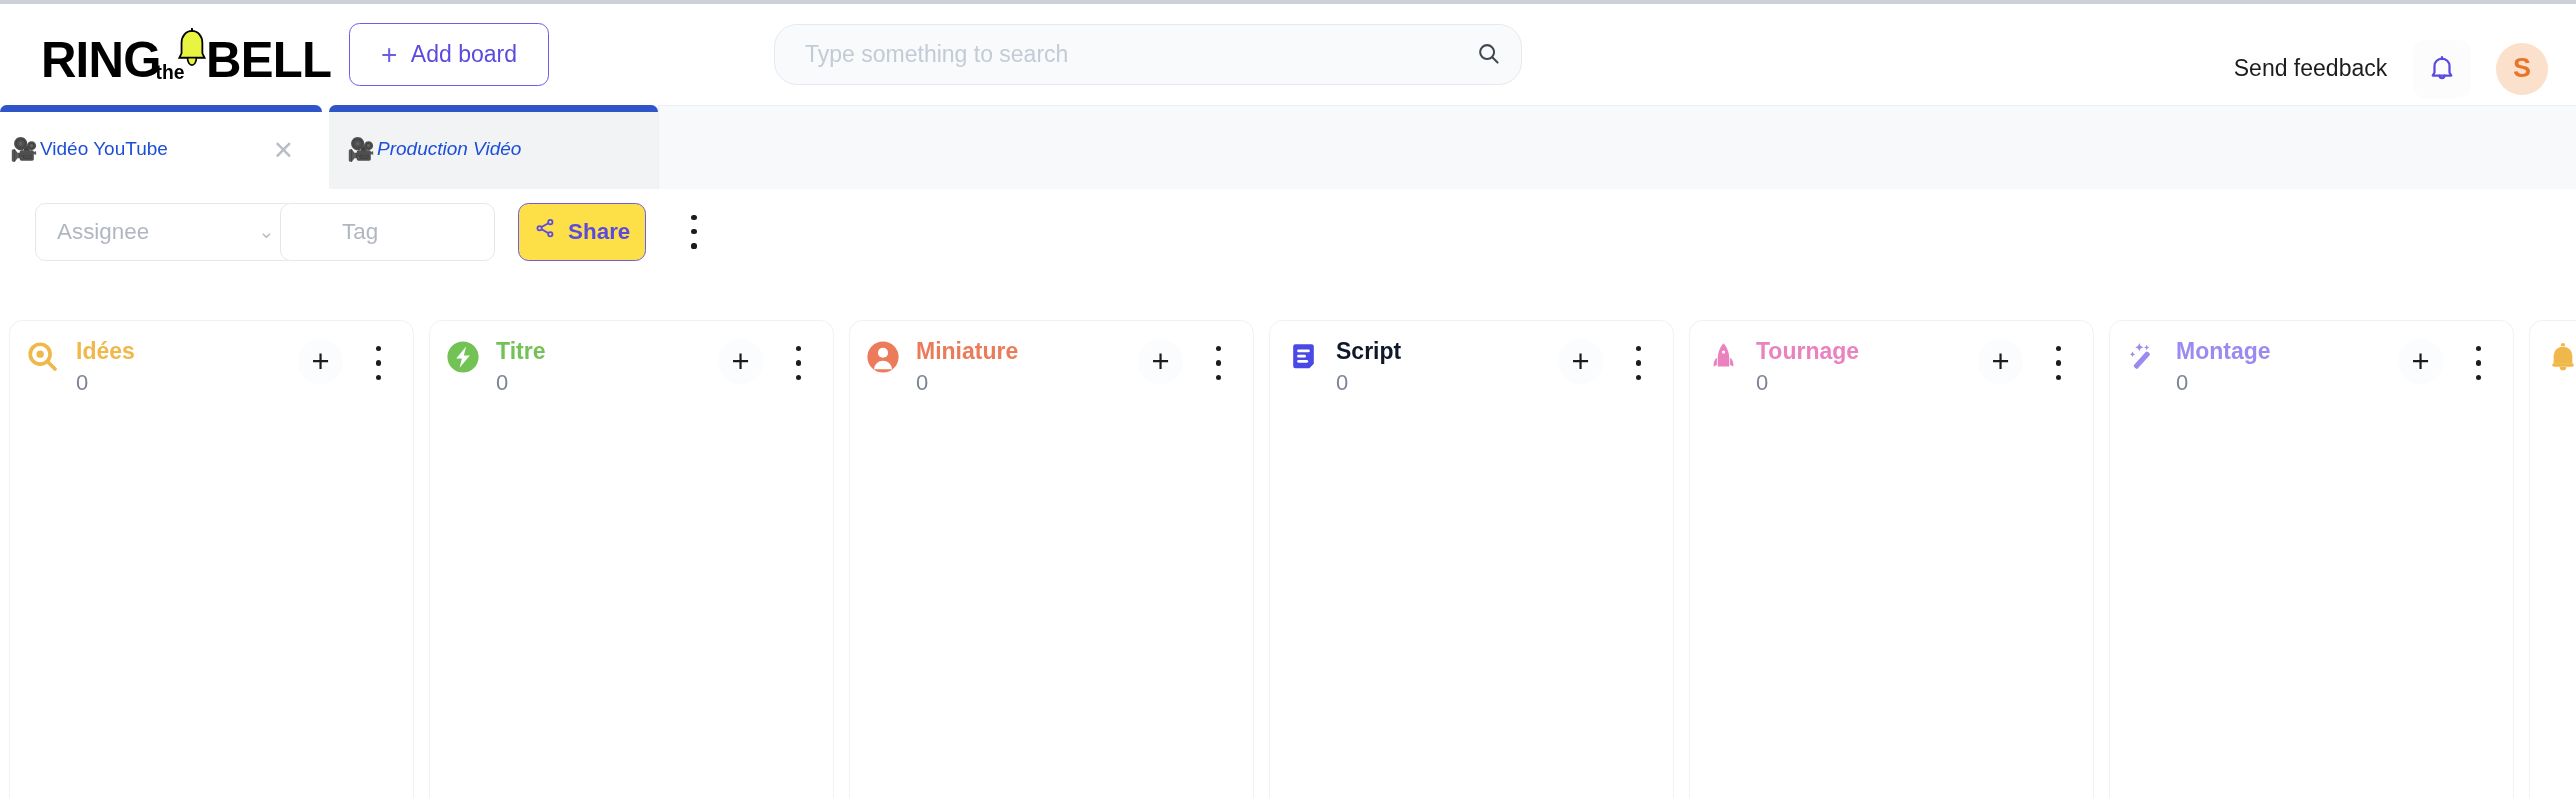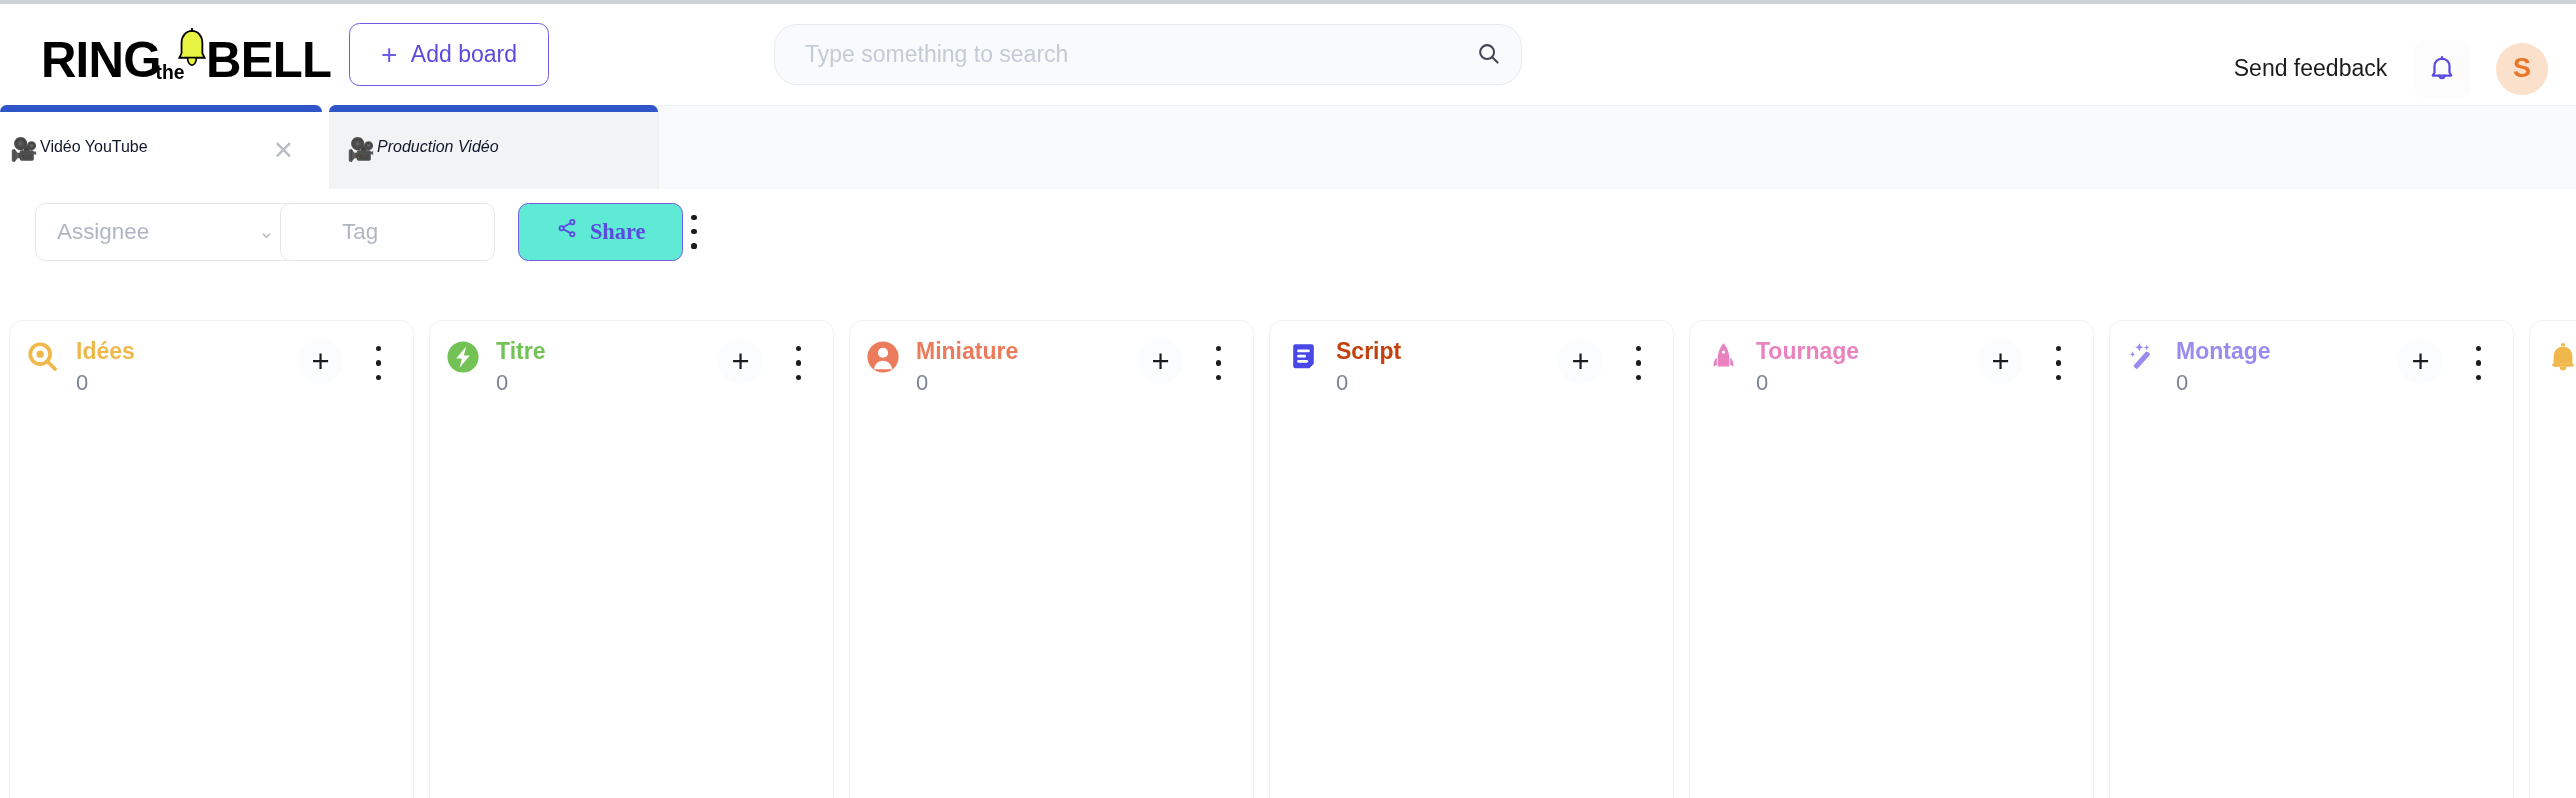--- a/index.html
+++ b/index.html
@@ -175,22 +175,22 @@
     position: absolute;
     top: 34px;
     font-size: 22.4px;
     line-height: 1;
   }
   .tab-1 .tab-emoji { left: 10.5px; }
   .tab-2 .tab-emoji { left: 18px; }
   .tab-label {
     position: absolute;
     top: 33px;
-    font-size: 16px;
-    color: #0f172a;
+    font-size: 19px;
+    color: #1d4ed8;
     white-space: nowrap;
   }
   .tab-1 .tab-label { left: 40px; }
   .tab-2 .tab-label { left: 48px; font-style: italic; }
   .tab-close {
     position: absolute;
     top: 30px;
     width: 31px; height: 31px;
     border: none; background: transparent;
     color: #b9bec6;
@@ -232,34 +232,33 @@
     position: absolute;
     right: 19.4px;
     color: #b9bec6;
     font-size: 19.4px;
     line-height: 1;
   }
   .share-btn {
     position: absolute;
     left: 518px;
     top: 13.5px;
-    width: 165px;
+    width: 128px;
     height: 58px;
     border: 1.9px solid #6c5ce7;
     border-radius: 10.5px;
-    background: #5eead4;
+    background: #fde047;
     color: #5b4ae0;
     font-size: 22.4px;
     font-weight: bold;
     display: flex;
     align-items: center;
     justify-content: center;
     gap: 12px;
     cursor: pointer;
-    font-family: Liberation Serif, serif;
   }
   .toolbar-kebab {
     position: absolute;
     left: 679px;
     top: 21px;
     width: 30px; height: 43px;
     border: none; background: transparent;
     cursor: pointer;
     display: flex; flex-direction: column;
     align-items: center; justify-content: space-between;
@@ -535,21 +534,21 @@
       <div class="col-head">
         <span class="col-icon">
           <svg width="33" height="33" viewBox="0 0 24 24">
             <path d="M4.5 4 a1.6 1.6 0 0 1 1.6-1.6 h11.8 A1.6 1.6 0 0 1 19.5 4 v12.4 l-3.4 3.4 H6.1 A1.6 1.6 0 0 1 4.5 18.2 Z" fill="#4b48e8"></path>
             <path d="M19.5 16.4 h-3.4 v3.4 Z" fill="#4b48e8"></path>
             <rect x="7.4" y="6.2" width="9.2" height="2" rx="1" fill="#ffffff"></rect>
             <rect x="7.4" y="10" width="6.4" height="2" rx="1" fill="#ffffff"></rect>
             <rect x="7.4" y="13.8" width="8" height="2" rx="1" fill="#ffffff"></rect>
           </svg>
         </span>
-        <span class="col-title" style="color:#c2410c">Script</span>
+        <span class="col-title" style="color:#0f172a">Script</span>
         <span class="col-count">0</span>
         <button class="col-add">+</button>
         <button class="col-kebab">
             <i></i>
             <i></i>
             <i></i>
           </button>
       </div>
       <div class="col-body"></div>
     </div>

